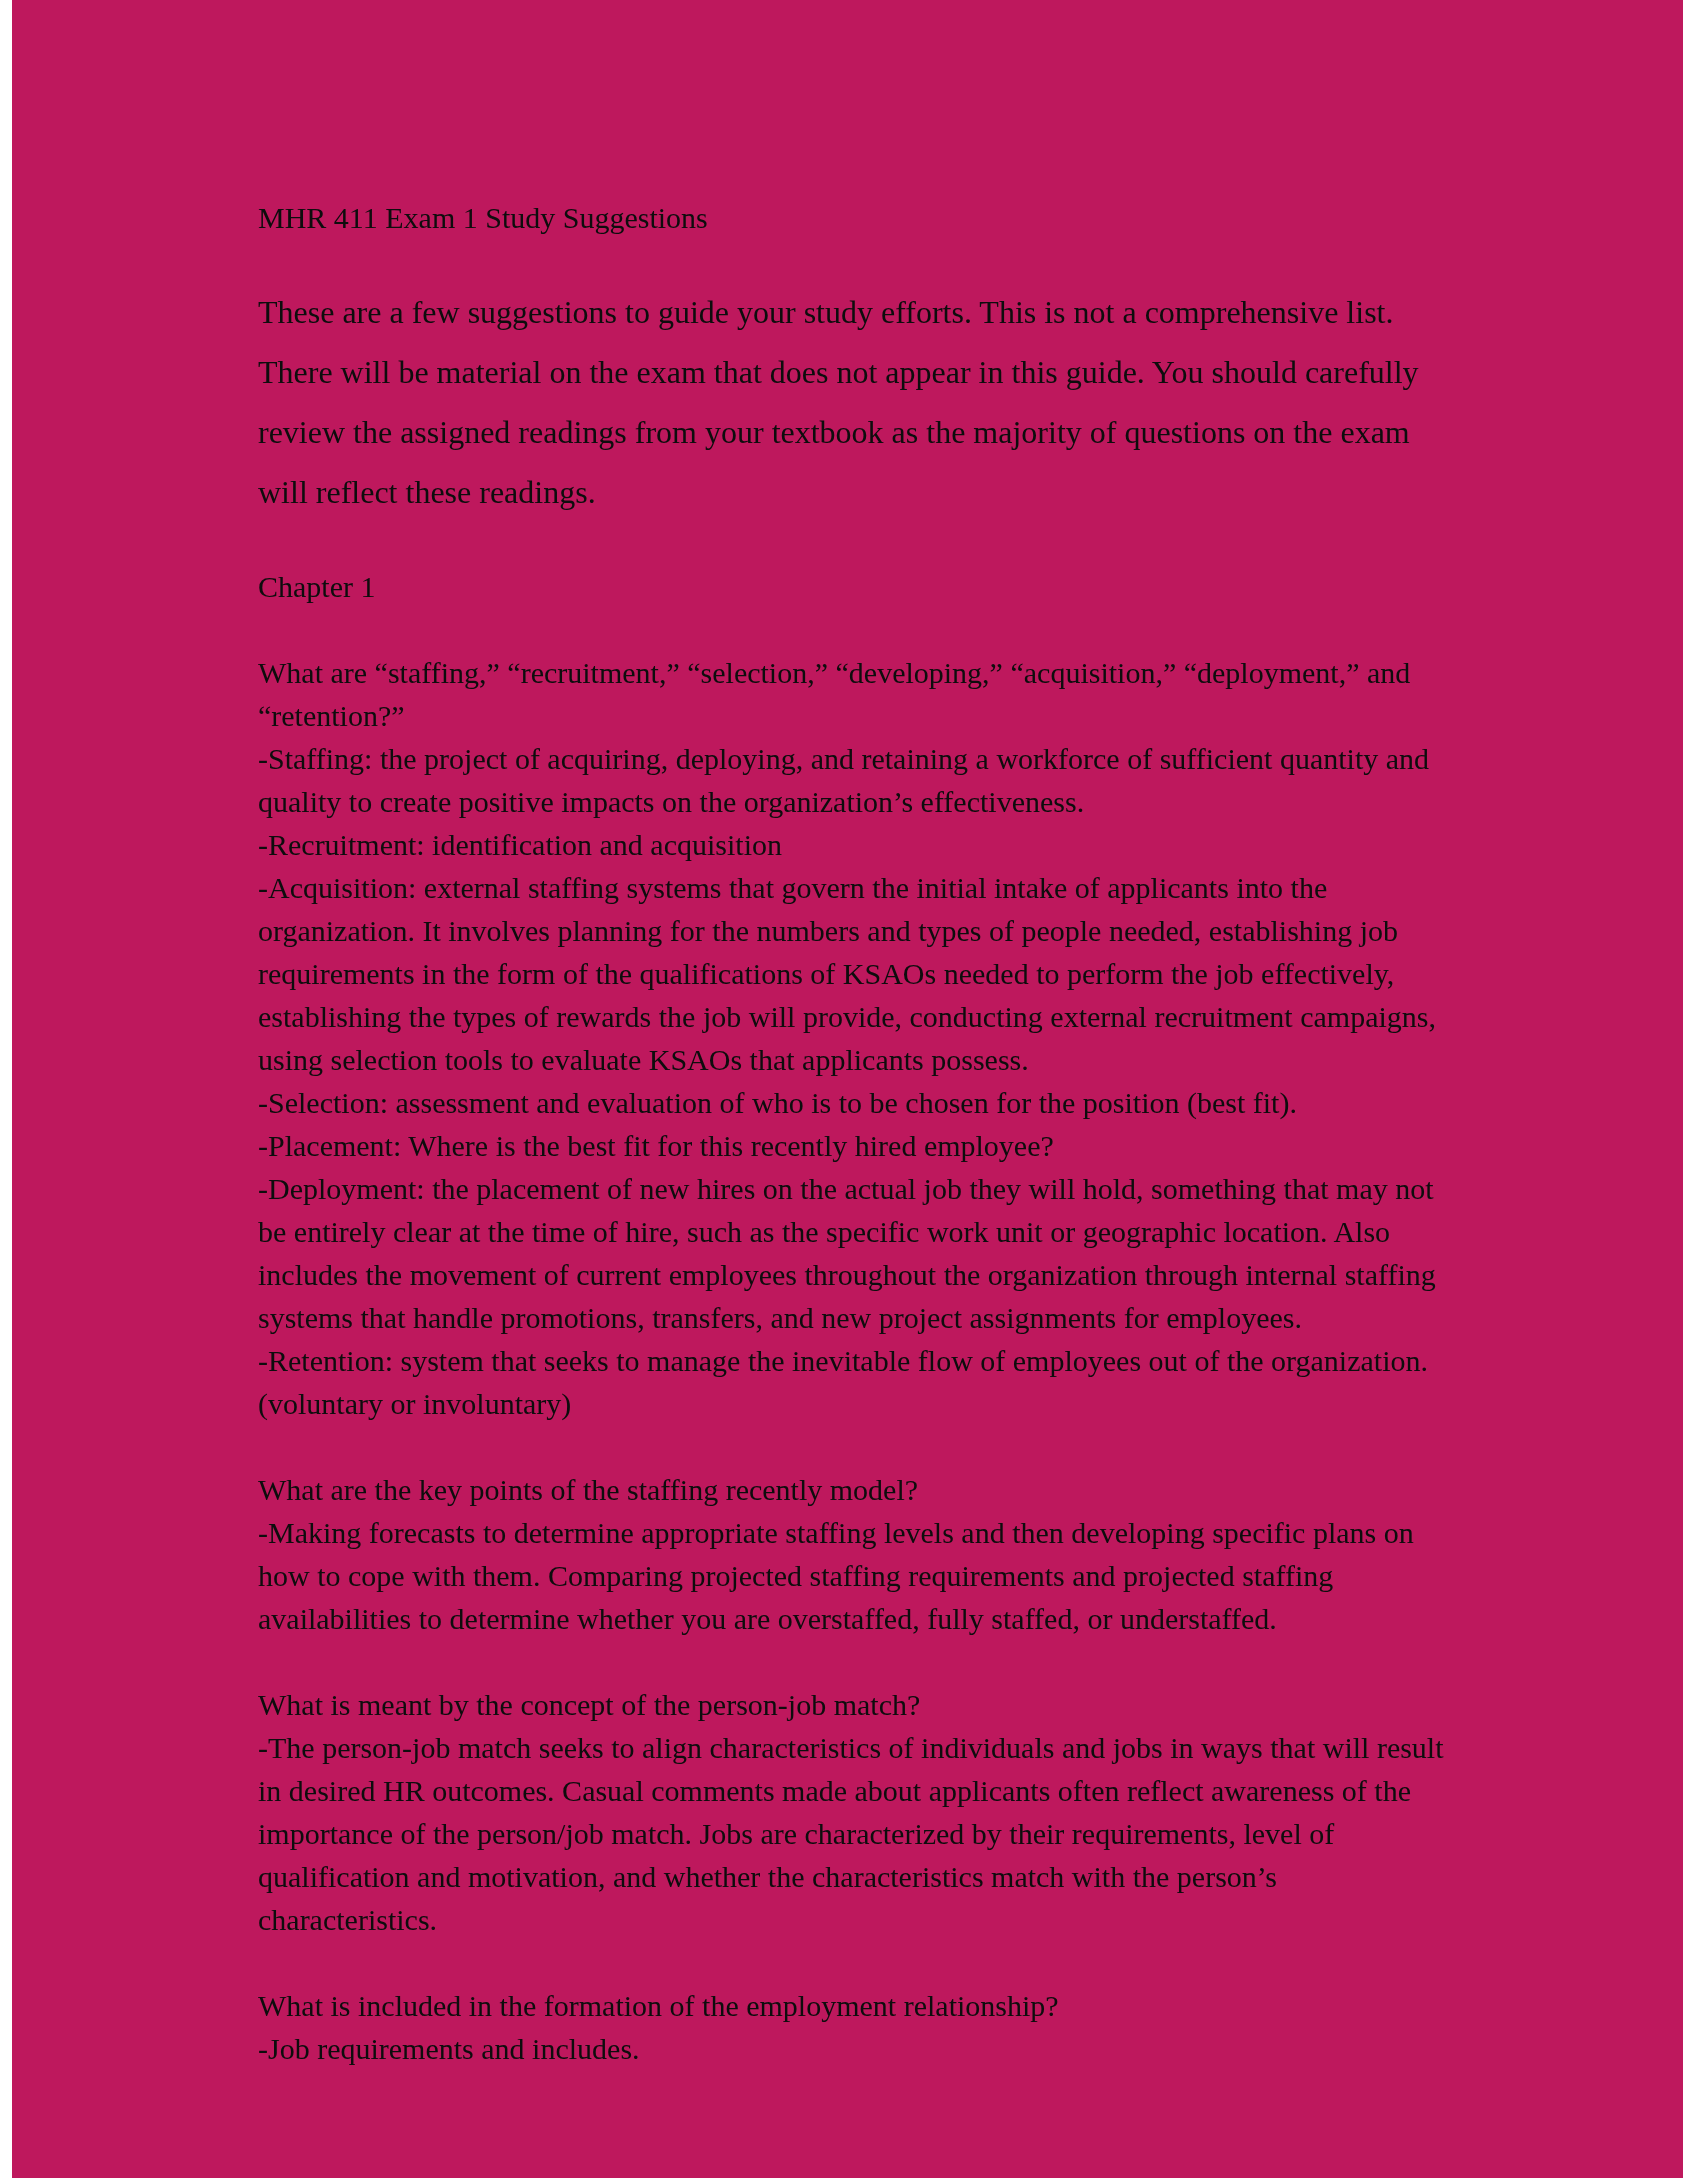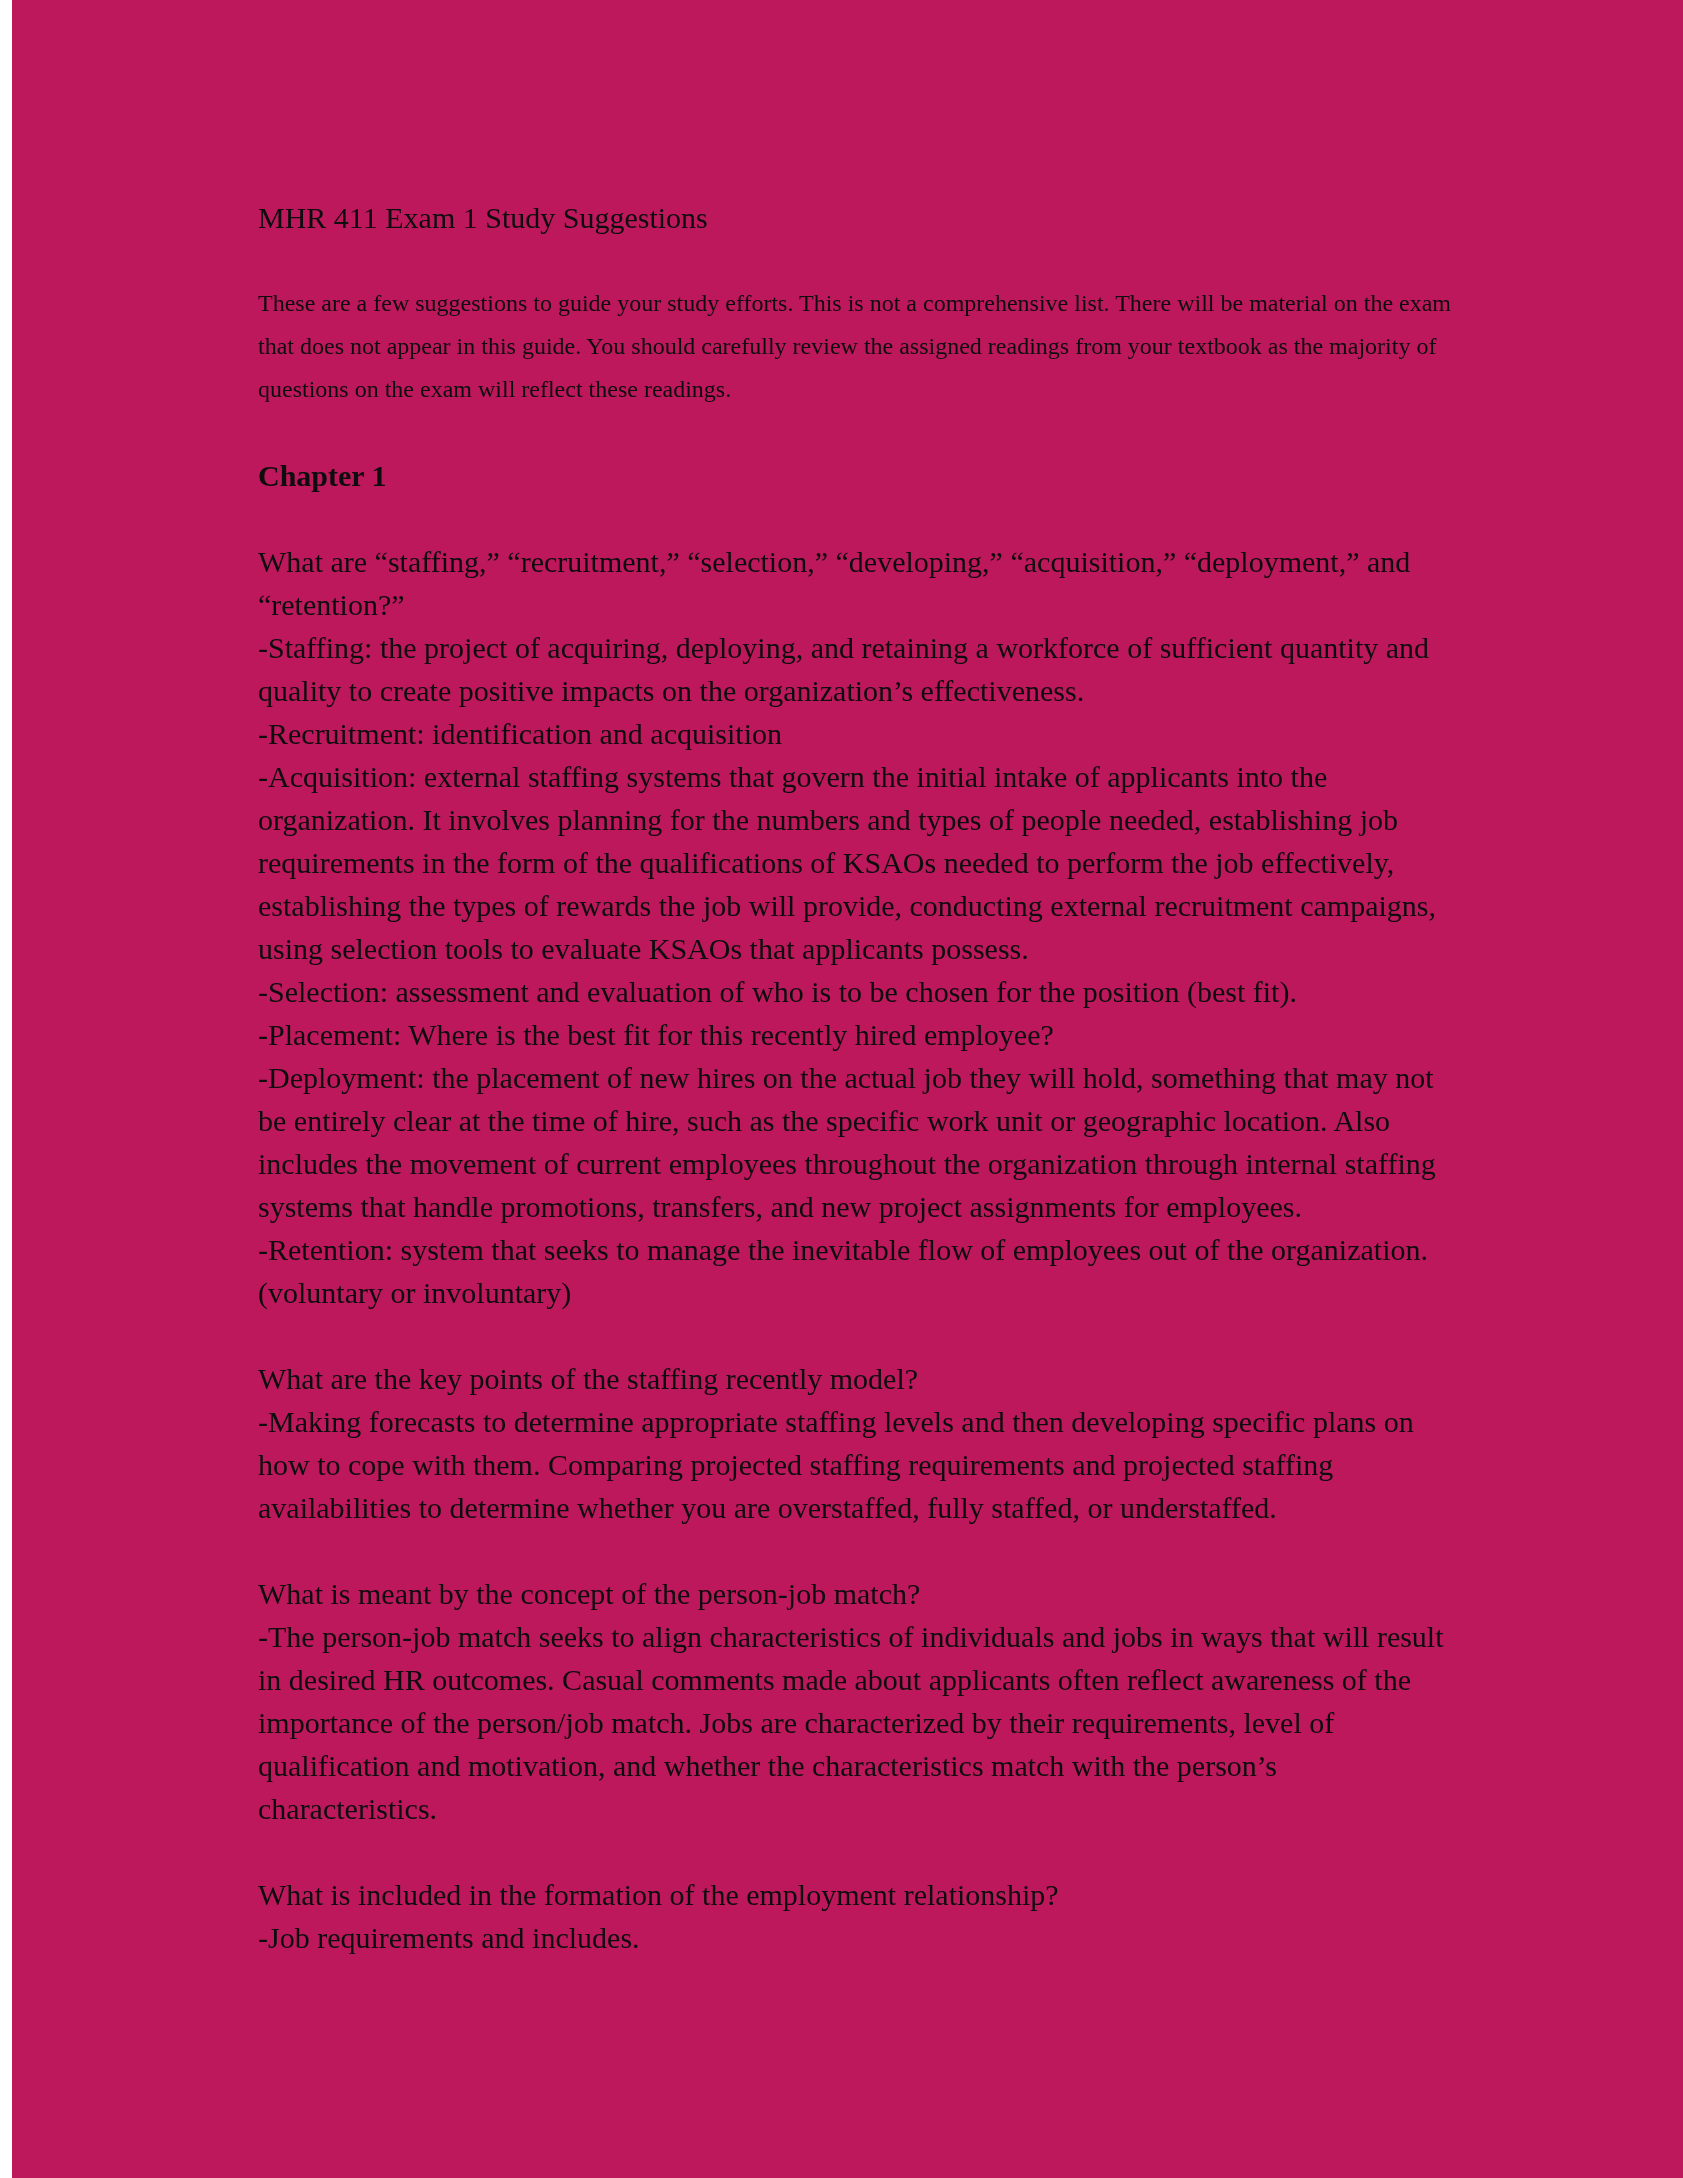--- a/index.html
+++ b/index.html
@@ -32,27 +32,27 @@
     text-align: left;
   }
   .doc-title {
     font-size: 30px;
     line-height: 43px;
     font-weight: normal;
     margin: 0 0 43px 0;
   }
   p.para {
     margin: 0 0 43px 0;
-    font-size: 24px;
-    line-height: 43px;
+    font-size: 32px;
+    line-height: 60px;
   }
   h2.chapter-heading {
     font-size: 30px;
     line-height: 43px;
-    font-weight: bold;
+    font-weight: normal;
     margin: 0 0 43px 0;
   }
   .block {
     margin: 0 0 43px 0;
   }
   .line {
     display: block;
     font-size: 30px;
     line-height: 43px;
     white-space: pre-wrap;

